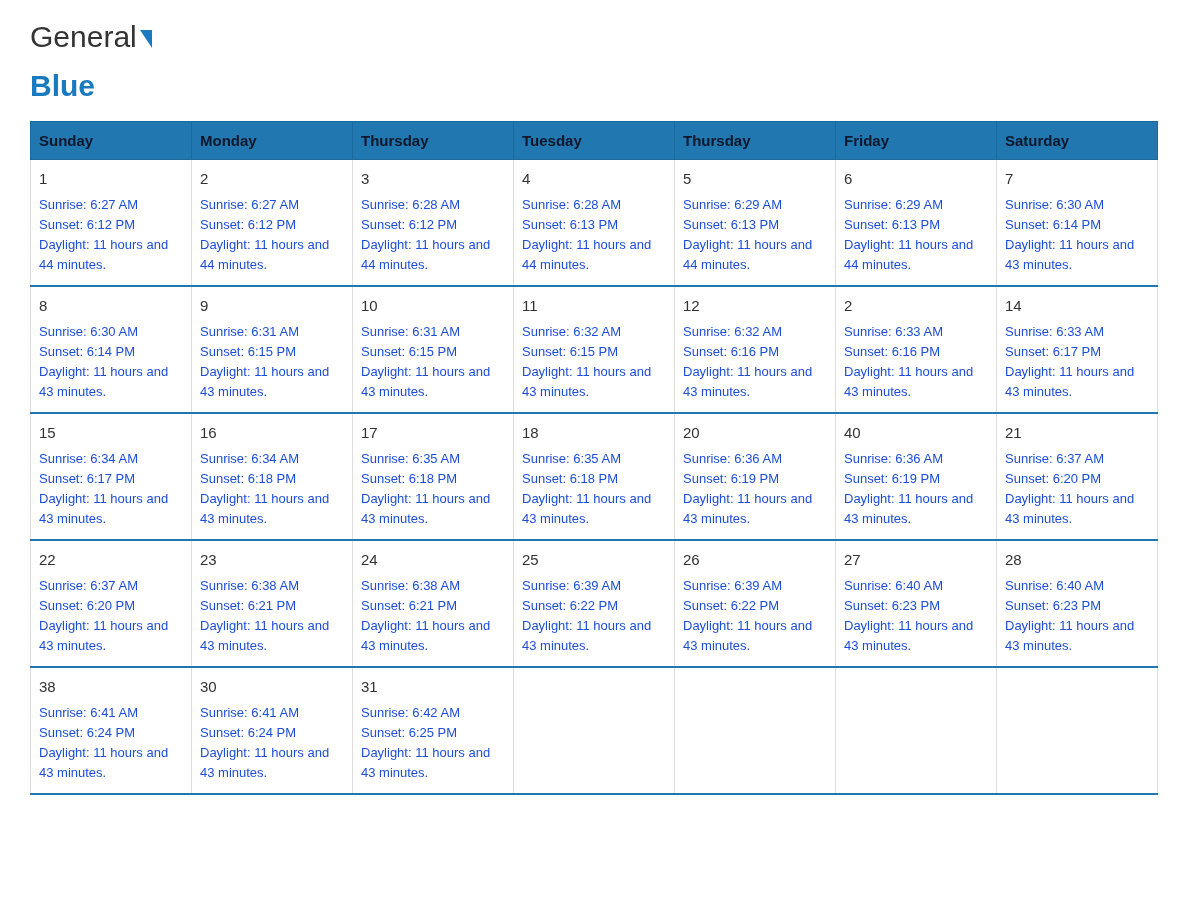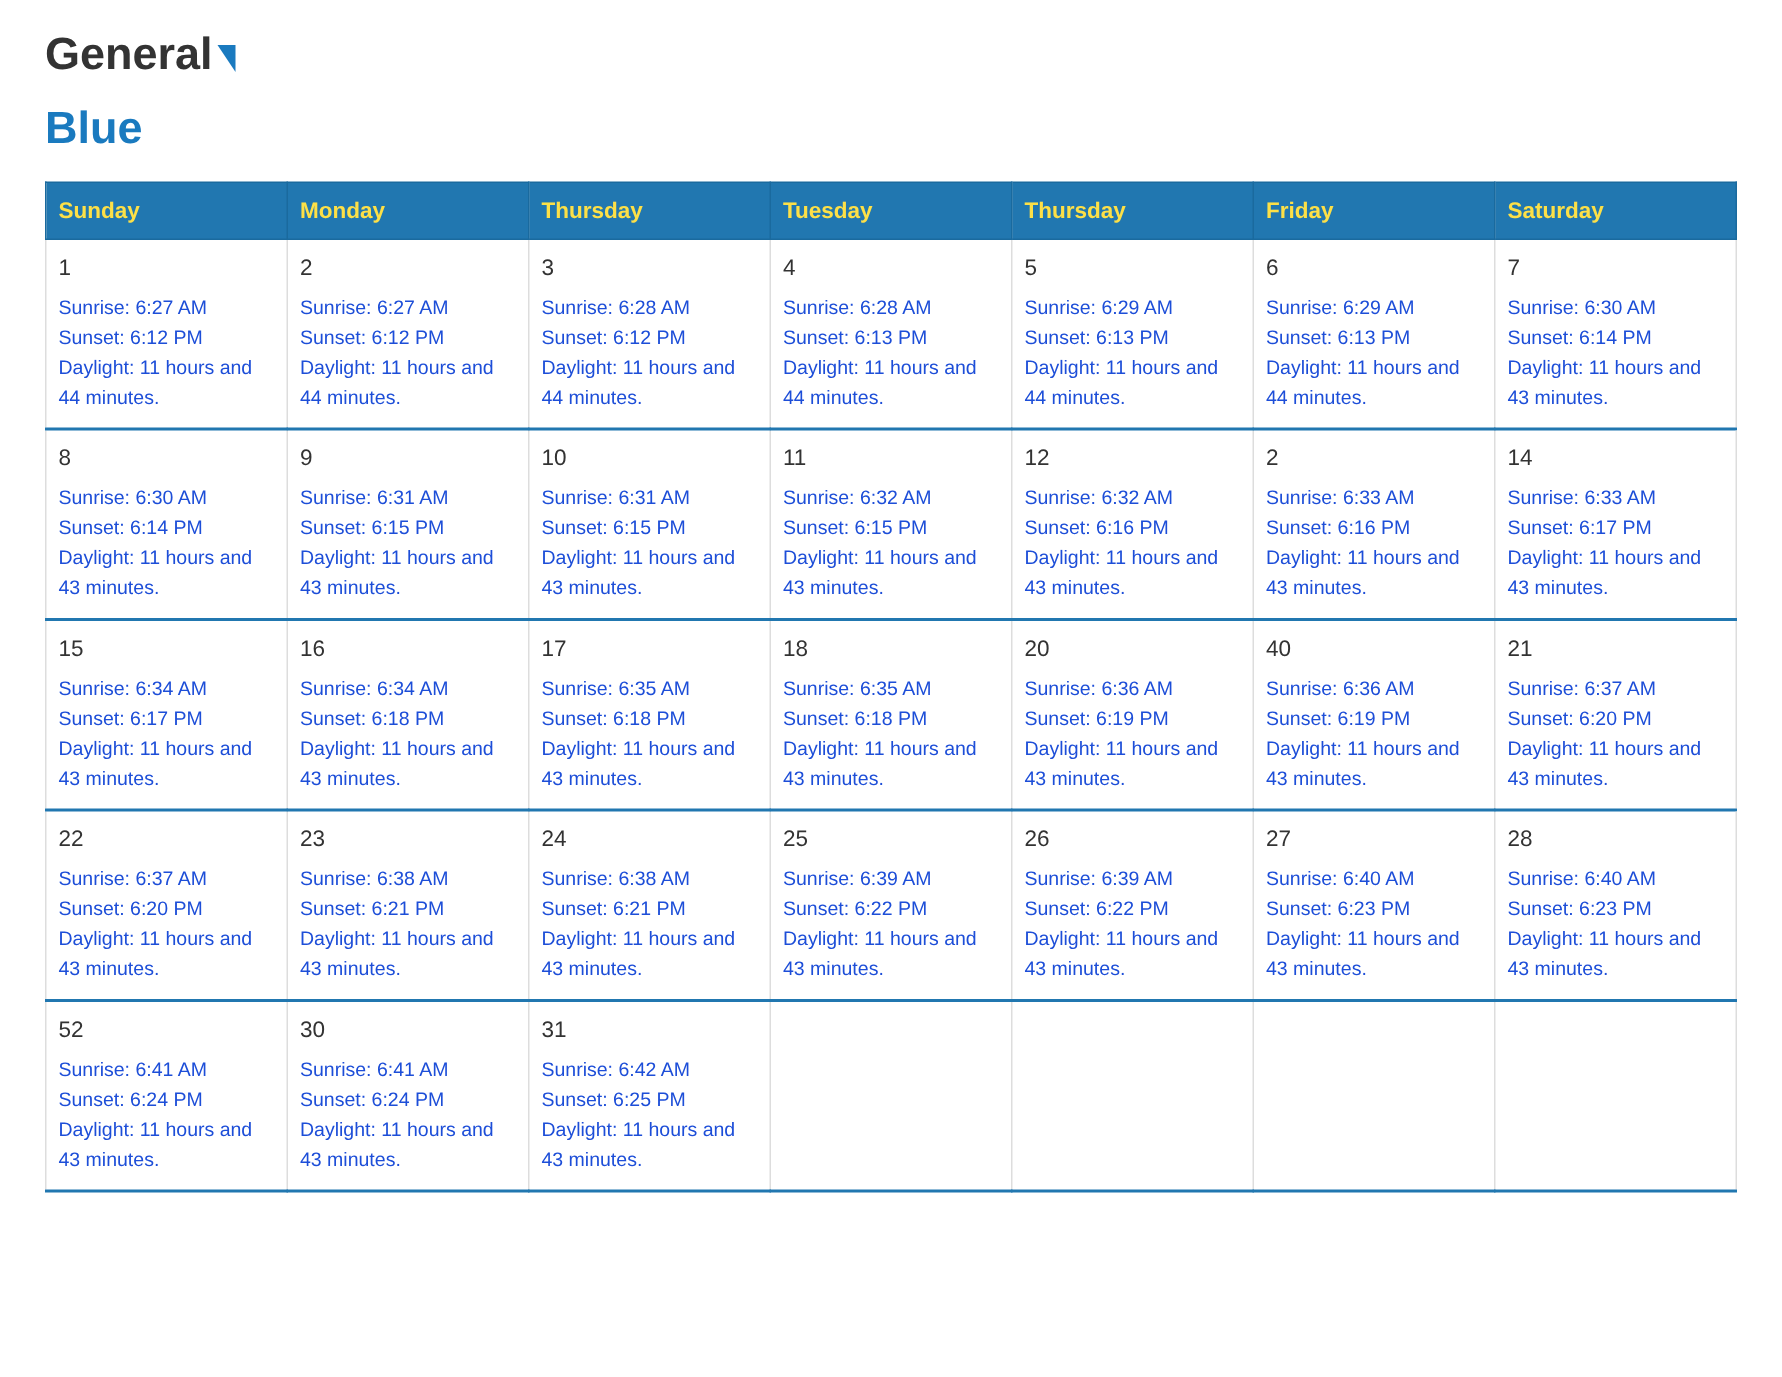--- a/index.html
+++ b/index.html
@@ -35,21 +35,21 @@
       color: #444;
       margin-top: 4px;
     }
     table {
       width: 100%;
       border-collapse: collapse;
       font-size: 13.5px;
     }
     thead tr th {
       background-color: #2177b0;
-      color: #fde047;
+      color: #0f172a;
       padding: 10px 8px;
       text-align: left;
       font-size: 15px;
       font-weight: 600;
       border: 1px solid #1a6a9e;
     }
     tbody tr {
       border-bottom: 2px solid #2177b0;
     }
     tbody tr td {
@@ -73,21 +73,21 @@
       color: #1d4ed8;
       line-height: 1.55;
     }
   </style>
 </head>
 <body>
 
 <div class="header">
   <div class="logo">
     <div style="display:flex; align-items:center;">
-      <span style="font-size:30px; font-weight:bold; color:#333;">General</span>
+      <span style="font-size:30px; font-weight:normal; color:#333;">General</span>
       <span style="display:inline-block; width:0; height:0; border-left:12px solid transparent; border-right:0px solid transparent; border-top:18px solid #1a7abf; margin-left:3px; margin-bottom:-4px;"></span>
     </div>
     <div style="font-size:30px; font-weight:bold; color:#1a7abf; line-height:1; margin-top:17px;">Blue</div>
   </div>
   <div class="title-block">
     <div class="month-title"></div>
     <div class="location"></div>
   </div>
 </div>
 
@@ -219,21 +219,21 @@
           <span class="day-number">27</span>
           <div class="day-info">Sunrise: 6:40 AM<br>Sunset: 6:23 PM<br>Daylight: 11 hours and 43 minutes.</div>
         </td>
         <td>
           <span class="day-number">28</span>
           <div class="day-info">Sunrise: 6:40 AM<br>Sunset: 6:23 PM<br>Daylight: 11 hours and 43 minutes.</div>
         </td>
       </tr>
       <tr>
         <td>
-          <span class="day-number">52</span>
+          <span class="day-number">38</span>
           <div class="day-info">Sunrise: 6:41 AM<br>Sunset: 6:24 PM<br>Daylight: 11 hours and 43 minutes.</div>
         </td>
         <td>
           <span class="day-number">30</span>
           <div class="day-info">Sunrise: 6:41 AM<br>Sunset: 6:24 PM<br>Daylight: 11 hours and 43 minutes.</div>
         </td>
         <td>
           <span class="day-number">31</span>
           <div class="day-info">Sunrise: 6:42 AM<br>Sunset: 6:25 PM<br>Daylight: 11 hours and 43 minutes.</div>
         </td>

